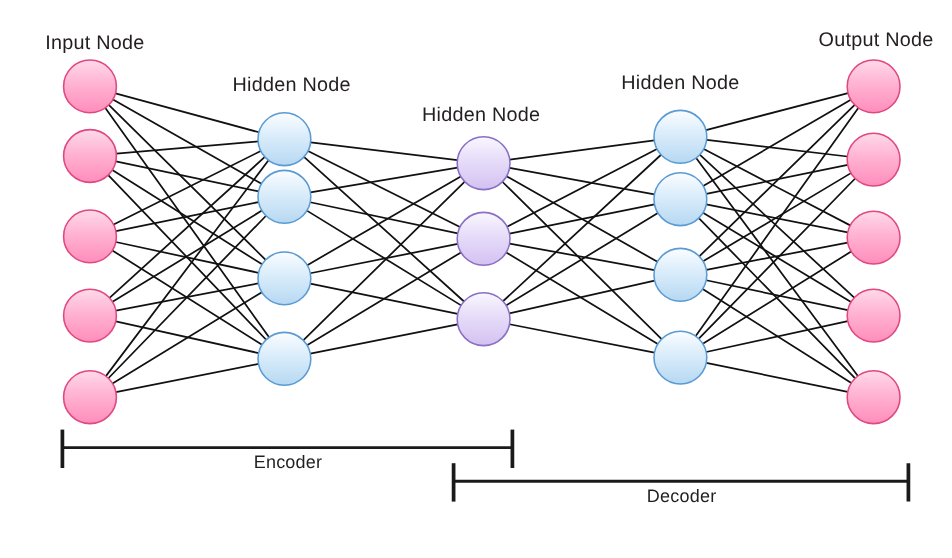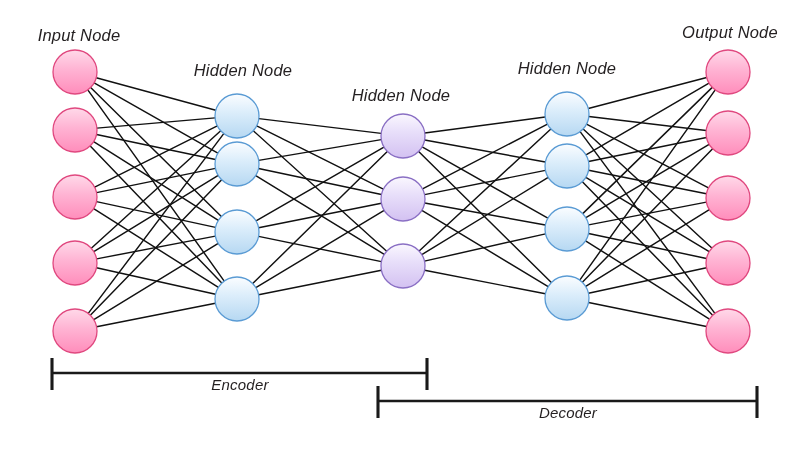--- a/index.html
+++ b/index.html
@@ -13,21 +13,20 @@
     height: 465px;
     overflow: hidden;
     font-family: "Liberation Sans", sans-serif;
     position: relative;
   }
   #diagram-root {
     position: absolute;
     left: 0; top: 0;
     width: 793px;
     height: 465px;
-    font-style: italic;
   }
   svg#net {
     display: block;
     width: 793px;
     height: 465px;
   }
   text.node-label {
     font-family: "Liberation Sans", sans-serif;
     font-size: 16.5px;
     fill: #231f20;

